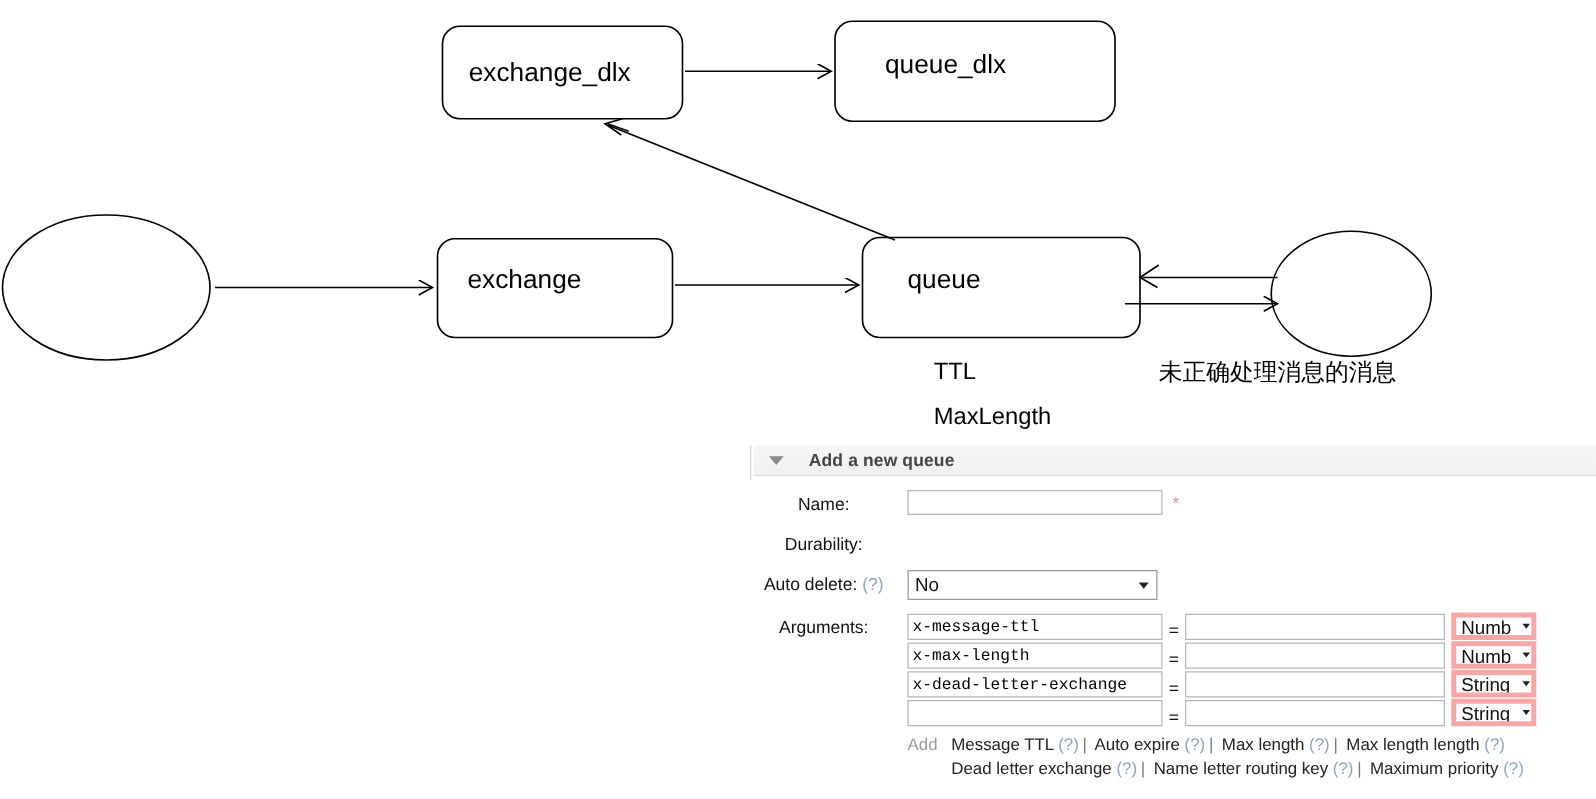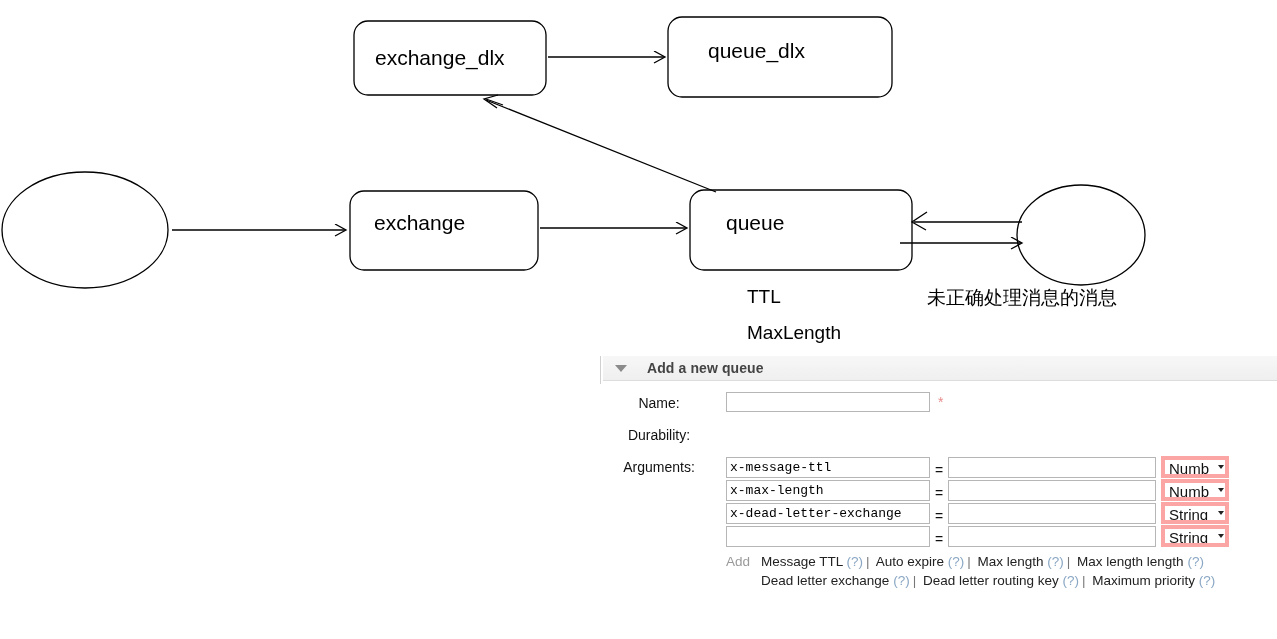--- a/index.html
+++ b/index.html
@@ -313,20 +313,32 @@
     <div class="form-row">
       <div class="form-label">Name:</div>
       <input class="text-input" type="text" value="" style="">
       <span class="req-star">*</span>
     </div>
 
     <div class="form-row">
       <div class="form-label">Durability:</div>
     </div>
 
+    <div class="form-row">
+      <div class="form-label">
+        <span>Auto delete:</span>
+        <span class="hint-q">(?)</span>
+      </div>
+      <div class="sel-wrap">
+        <select class="styled-select">
+          <option>No</option>
+        </select>
+        <span class="sel-arrow"></span>
+      </div>
+    </div>
 
     <div class="form-row args-block">
       <div class="form-label">Arguments:</div>
       <div class="args-rows">
 
         <div class="arg-row">
           <input class="arg-key" type="text" value="x-message-ttl" style="">
           <span class="arg-eq">=</span>
           <input class="arg-val" type="text" value="" style="">
           <div class="arg-type-wrap">
@@ -380,21 +392,21 @@
             <span class="qm">(?)</span><span class="sep">|</span>
             <span class="preset">Auto expire</span>
             <span class="qm">(?)</span><span class="sep">|</span>
             <span class="preset">Max length</span>
             <span class="qm">(?)</span><span class="sep">|</span>
             <span class="preset">Max length length</span>
             <span class="qm">(?)</span>
             <br>
             <span class="preset">Dead letter exchange</span>
             <span class="qm">(?)</span><span class="sep">|</span>
-            <span class="preset">Dead letter routing key</span>
+            <span class="preset">Name letter routing key</span>
             <span class="qm">(?)</span><span class="sep">|</span>
             <span class="preset">Maximum priority</span>
             <span class="qm">(?)</span>
           </span>
         </div>
 
       </div>
     </div>
 
   </div>

